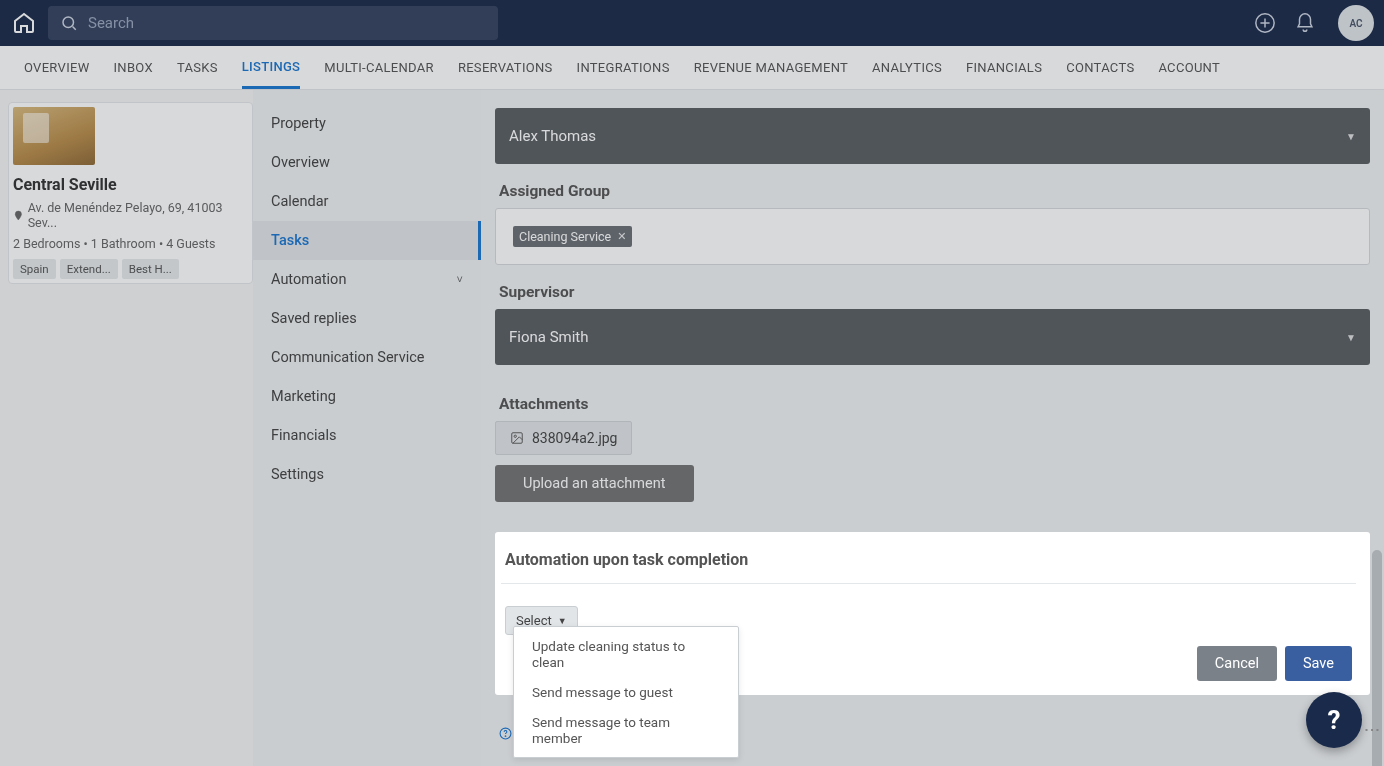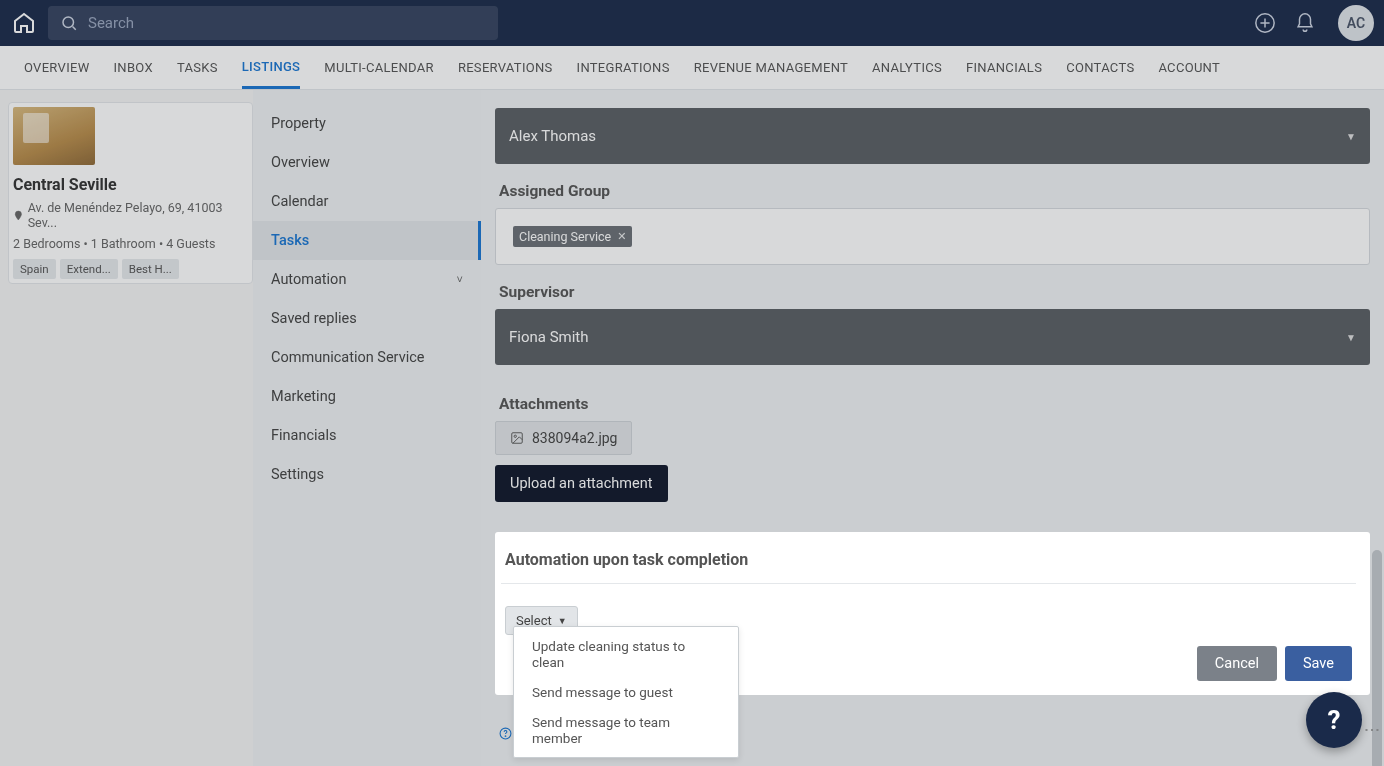--- a/index.html
+++ b/index.html
@@ -9,21 +9,21 @@
   .topbar { height: 46px; background: #1a2a4a; display: flex; align-items: center; padding: 0 10px; gap: 10px; }
   .logo { width: 28px; height: 28px; display:flex; align-items:center; justify-content:center; }
   .logo svg { width: 24px; height: 24px; stroke: #fff; }
   .searchwrap { width: 450px; height: 34px; background: rgba(255,255,255,0.12); border-radius: 4px; display:flex; align-items:center; padding: 0 12px; gap: 10px; }
   .searchwrap svg { width: 18px; height: 18px; stroke: #cfd6e4; }
   .searchwrap input { flex:1; background: transparent; border:none; outline:none; color:#cfd6e4; font-size: 15px; }
   .searchwrap input::placeholder { color:#9aa6bf; }
   .topbar .spacer { flex:1; }
   .topicon { width: 30px; height: 30px; display:flex; align-items:center; justify-content:center; }
   .topicon svg { width:22px; height:22px; stroke:#cfd6e4; fill:none; }
-  .avatar { width: 36px; height:36px; border-radius:50%; background:#e0e4ea; color:#4a5568; display:flex; align-items:center;justify-content:center; font-weight:600; font-size:14px; margin-left:8px; }
+  .avatar { width: 36px; height:36px; border-radius:50%; background:#e0e4ea; color:#4a5568; display:flex; align-items:center;justify-content:center; font-weight:600; font-size:10px; margin-left:8px; }
 
   
   .maintabs { height: 44px; background:#fff; border-bottom:1px solid #e2e6ea; display:flex; align-items:center; gap: 24px; padding: 0 24px; }
   .maintab { font-size: 13px; color:#555; letter-spacing:.3px; cursor:pointer; height:100%; display:flex; align-items:center; }
   .maintab.active { color:#1976d2; border-bottom:3px solid #1976d2; font-weight:500; }
 
   
   .content { display:flex; height: calc(766px - 46px - 44px); }
 
   .listingcard { width: 245px; margin: 12px 0 0 8px; background:#fff; border:1px solid #e3e6ea; border-radius:4px; padding:4px; height:fit-content; }
@@ -47,21 +47,21 @@
   .label { font-size:15.5px; font-weight:700; color:#555; margin:18px 0 8px 4px;}
   .darkselect { background:#5a5e63; color:#fff; height:56px; border-radius:3px; display:flex; align-items:center; justify-content:space-between; padding:0 14px; font-size:15px; }
   .darkselect .caret{ font-size:10px; opacity:.8;}
   .chipbox { border:1px solid #d6dade; background:#fff; border-radius:3px; padding:17px; min-height:42px;}
   .chip { display:inline-flex; align-items:center; background:#6b7076; color:#fff; font-size:12.5px; padding:3px 6px; border-radius:2px; gap:6px;}
   .chip .x{ font-size:11px; opacity:.85;}
 
   .attachwrap{ margin-top:26px;}
   .attachfile { display:inline-flex; align-items:center; gap:8px; background:#e2e5e8; border:1px solid #cfd4d8; padding:8px 14px; font-size:14px; color:#444; border-radius:2px;}
   .attachfile svg{width:14px;height:14px;}
-  .uploadbtn { margin-top:10px; background:#0f172a; color:#fff; border:none; padding:10px 15px; font-size:14.5px; border-radius:3px;}
+  .uploadbtn { margin-top:10px; background:#737373; color:#fff; border:none; padding:10px 28px; font-size:14.5px; border-radius:3px;}
 
   .sectioncard { background:#fff; border-radius:3px; margin-top:30px; padding:18px 18px 60px 10px; position:relative;}
   .sectioncard h2 { font-size:16px; font-weight:700; color:#555;}
   .sectioncard hr{ border:none; border-top:1px solid #e4e7ea; margin:14px -4px 22px -4px;}
   .selectbtn { background:#e2e5e8; border:1px solid #c9ced2; color:#444; font-size:13px; padding:6px 10px; border-radius:3px; display:inline-flex; align-items:center; gap:6px;}
   .selectbtn .caret{font-size:9px;}
   .dropdown { position:absolute; top:94px; left:18px; width:226px; background:#fff; border:1px solid #c9ced2; border-radius:2px; box-shadow:0 2px 6px rgba(0,0,0,.1); padding:4px 0; z-index:20;}
   .dropdown .opt{ padding:7px 18px; font-size:13.5px; color:#555;}
   .btnrow{ position:absolute; right:18px; bottom:14px; display:flex; gap:8px;}
   .btn{ border:none; border-radius:3px; font-size:14.5px; padding:9px 18px; color:#fff;}

